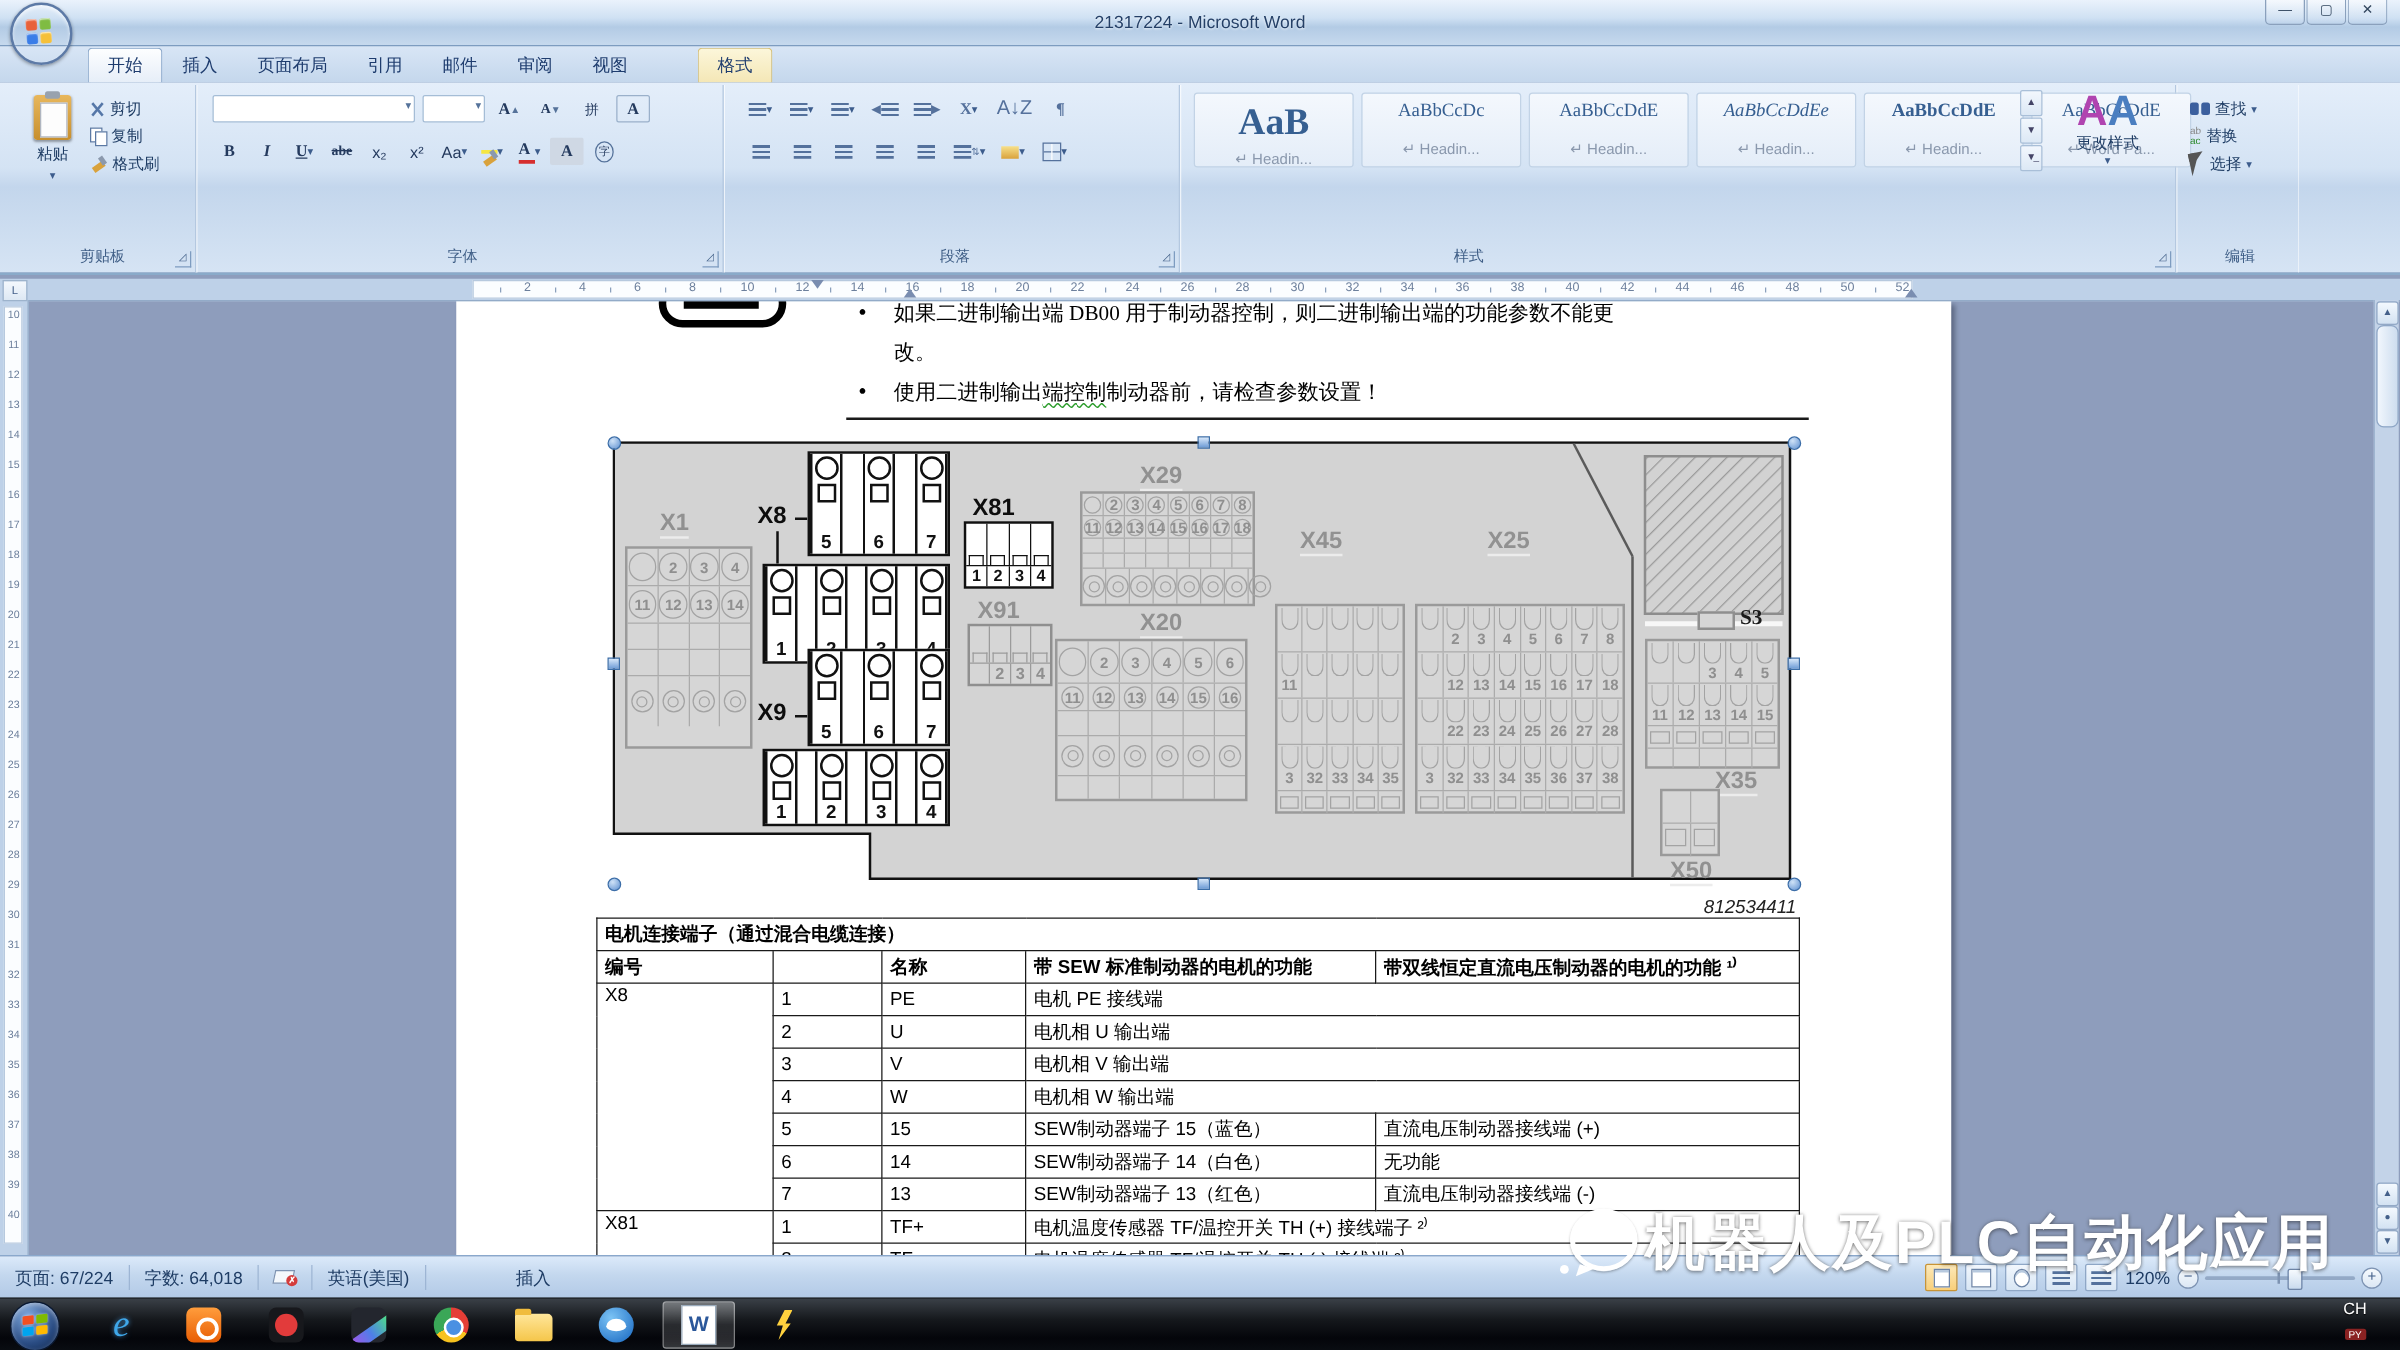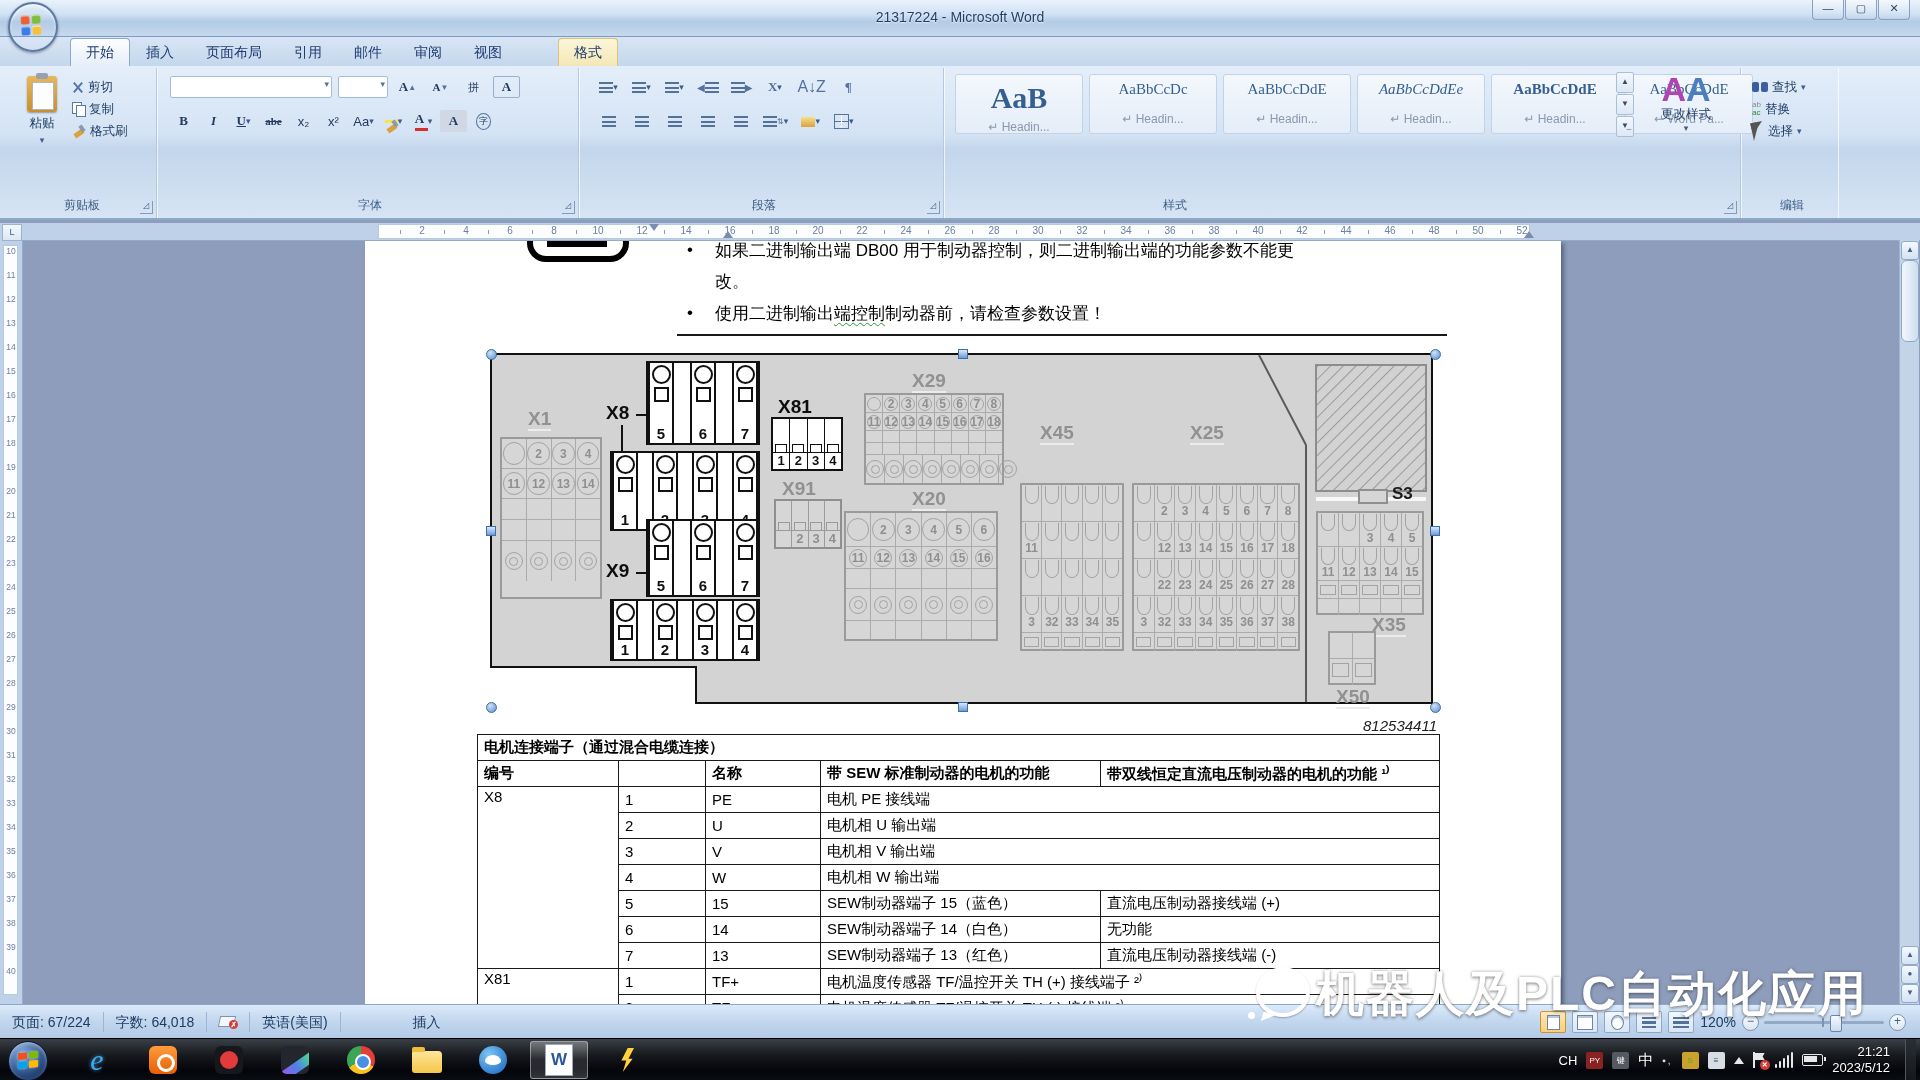--- a/index.html
+++ b/index.html
@@ -241,21 +241,21 @@
     background:conic-gradient(#e53e36 0 33%,#f7c21e 33% 66%,#3aa757 66% 100%);position:relative;}
   .chrome::after{content:"";position:absolute;left:8px;top:8px;width:12px;height:12px;border-radius:50%;
     background:#4a90e2;border:2px solid #fff;}
   .folder{width:30px;height:22px;background:linear-gradient(#ffe69a,#f5c64a);border-radius:2px 4px 3px 3px;position:relative;margin-top:4px;}
   .folder::before{content:"";position:absolute;left:0;top:-4px;width:13px;height:5px;background:#f0bc3e;border-radius:2px 2px 0 0;}
   .sq-blue{width:28px;height:28px;border-radius:50%;background:radial-gradient(circle at 35% 30%,#7cc4f5,#1565c0);position:relative;}
   .sq-blue::after{content:"";position:absolute;left:6px;top:9px;width:16px;height:10px;background:#fff;border-radius:50% 50% 50% 50%/60% 60% 40% 40%;}
   .wordic{width:26px;height:30px;background:#fff;border:1px solid #9ab;position:relative;
     display:flex;align-items:center;justify-content:center;font-weight:bold;font-size:17px;color:#2b579a;}
   .bolt{width:14px;height:24px;background:#ffd23e;clip-path:polygon(55% 0,100% 0,60% 45%,90% 45%,20% 100%,45% 52%,10% 52%);}
-  .tray{position:absolute;right:0;top:0;height:42px;display:flex;align-items:center;gap:9px;padding-right:4px;color:#fff;}
+  .tray{position:absolute;right:0;top:0;height:42px;display:flex;align-items:center;gap:9px;padding-right:4px;color:#fff;flex-direction:column;}
   .tray .ttxt{font-size:13px;text-shadow:0 1px 1px #000;}
   .badge{width:17px;height:17px;border-radius:2px;font-size:8px;font-weight:normal;color:#fff;
     display:flex;align-items:center;justify-content:center;}
   .tinymark{font-size:10px;color:#ddd;letter-spacing:2px;}
   .trayup{width:0;height:0;border-left:5px solid transparent;border-right:5px solid transparent;border-bottom:7px solid #e8e8e8;}
   .flagic{width:13px;height:16px;position:relative;}
   .flagic::before{content:"";position:absolute;left:0;top:0;width:2px;height:16px;background:#e8e8e8;}
   .flagic::after{content:"";position:absolute;left:2px;top:1px;width:10px;height:7px;background:#e8e8e8;clip-path:polygon(0 0,100% 0,80% 50%,100% 100%,0 100%);}
   .flagx{position:absolute;right:-4px;bottom:-2px;width:10px;height:10px;border-radius:50%;background:#d43c3c;
     color:#fff;font-size:7px;font-weight:bold;text-align:center;line-height:10px;}
@@ -617,21 +617,21 @@
       <span class="vnum" style="top: 726px;">40</span>
     </div>
 </div>
 
 <div class="abs canvas">
   <div class="page">
 
     <div class="stopicon"></div>
 
     <span class="bdot" style="left:322px;top:0px;">•</span>
-    <div class="bullettxt" style="left:350px;top:0px;">
+    <div class="bullettxt" style="left:350px;top:0px;font-family:Liberation Serif, serif;">
       <span>如果二进制输出端 DB00 用于制动器控制，则二进制输出端的功能参数不能更</span></div>
     <div class="bullettxt" style="left:350px;top:31px;">
       <span>改。</span></div>
     <span class="bdot" style="left:322px;top:63px;">•</span>
     <div class="bullettxt" style="left:350px;top:63px;">
       <span>使用二进制输出</span><span class="wavy">端控制</span><span>制动器前，请检查参数设置！</span>
     </div>
     <div class="noteline"></div>
 
     <div class="diagram">
@@ -654,21 +654,21 @@
       <div id="dghost">
           <div class="dg-label gray" style="left: 38px; top: 56px;">X1</div>
           <div class="dg-label bold" style="left: 116px; top: 50px;">X8</div>
           <div class="dg-label bold" style="left: 116px; top: 208px;">X9</div>
           <div class="dg-label bold" style="left: 288px; top: 44px;">X81</div>
           <div class="dg-label gray" style="left: 292px; top: 126px;">X91</div>
           <div class="dg-label gray" style="left: 422px; top: 18px;">X29</div>
           <div class="dg-label gray" style="left: 422px; top: 136px;">X20</div>
           <div class="dg-label gray" style="left: 550px; top: 70px;">X45</div>
           <div class="dg-label gray" style="left: 700px; top: 70px;">X25</div>
-          <div class="dg-label dark" style="left: 902px; top: 132px;">S3</div>
+          <div class="dg-label dark" style="left: 902px; top: 132px; font-family: Liberation Serif, serif;">S3</div>
           <div class="dg-label gray" style="left: 882px; top: 262px;">X35</div>
           <div class="dg-label gray" style="left: 846px; top: 334px;">X50</div>
           <div class="dgblock posts" style="left: 156px; top: 8px; width: 114px; height: 84px;">
             <div class="post">
               <div class="pc"></div>
               <div class="ps"></div>
               <div class="pn">5</div>
             </div>
             <div class="pgap"></div>
             <div class="post">

